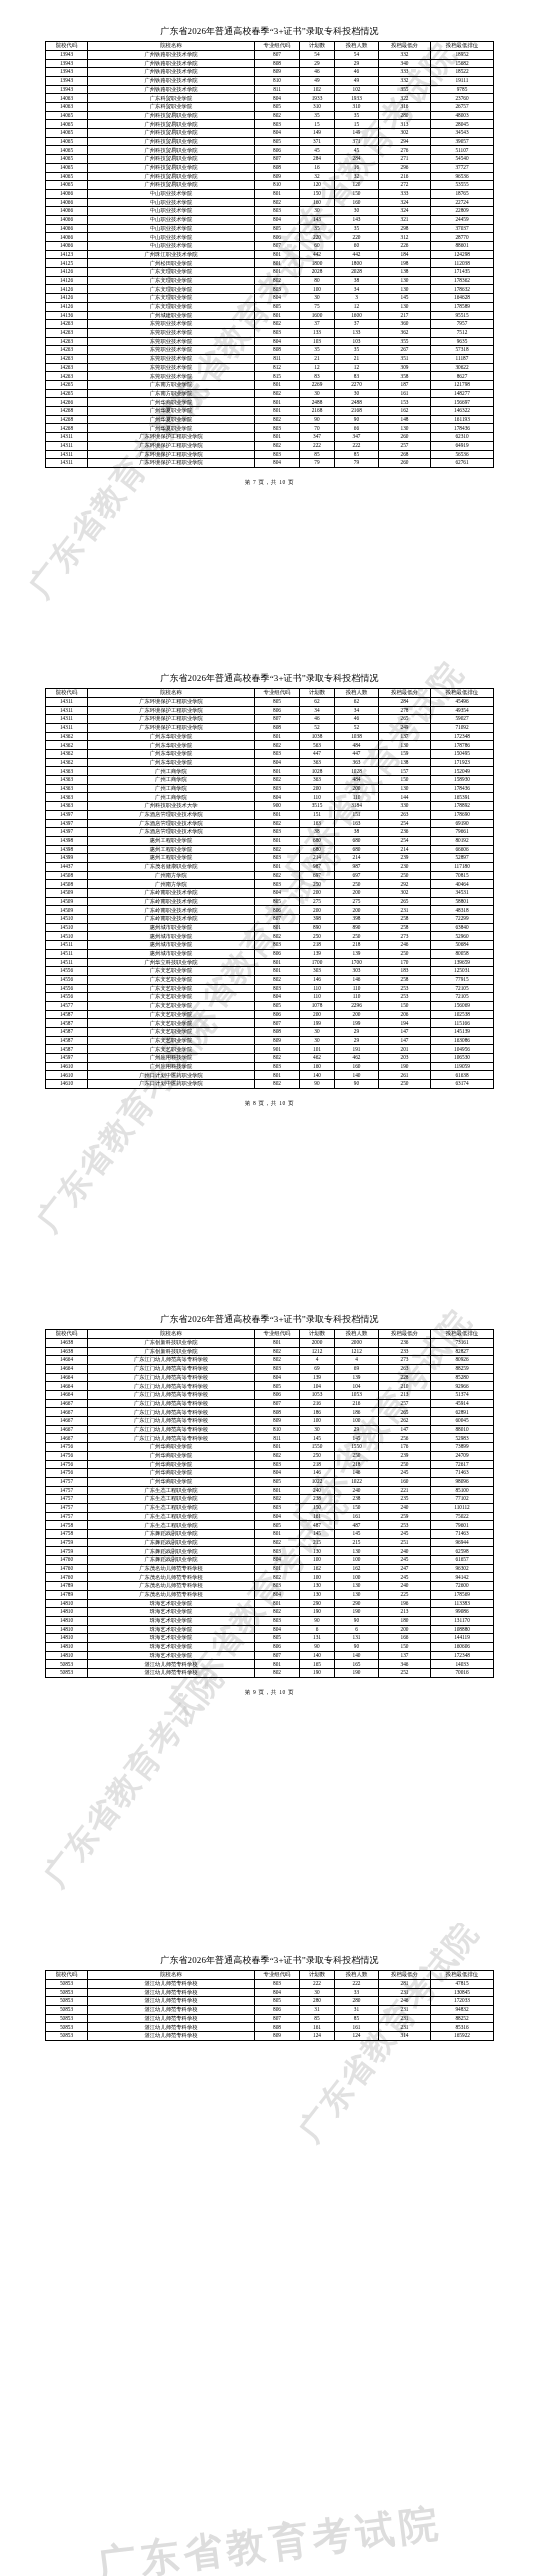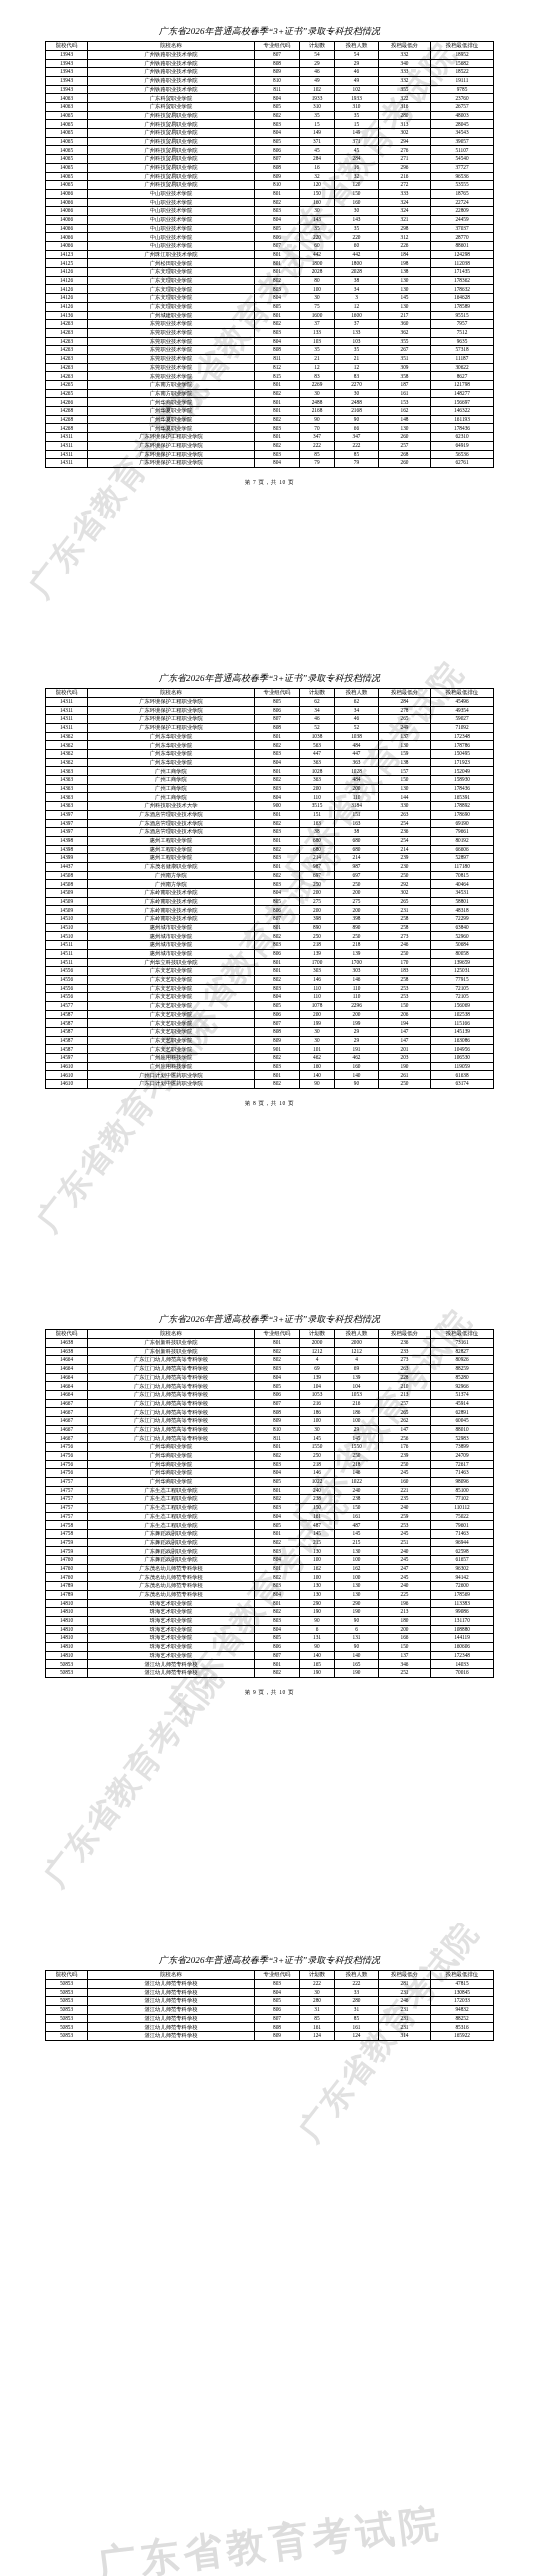--- a/index.html
+++ b/index.html
@@ -42,21 +42,20 @@
 
   
   .doc-title{
     text-align:center;
     font-size:9px;
     font-weight:400;
     letter-spacing:0.1px;
     padding:0 0 2.9px 0;
     margin:0;
     white-space:nowrap;
-    font-style:italic;
   }
 
   
   table.tbl{
     border-collapse:collapse;
     margin:0 auto;
     width:449px;
     table-layout:fixed;
     background:transparent;
   }

